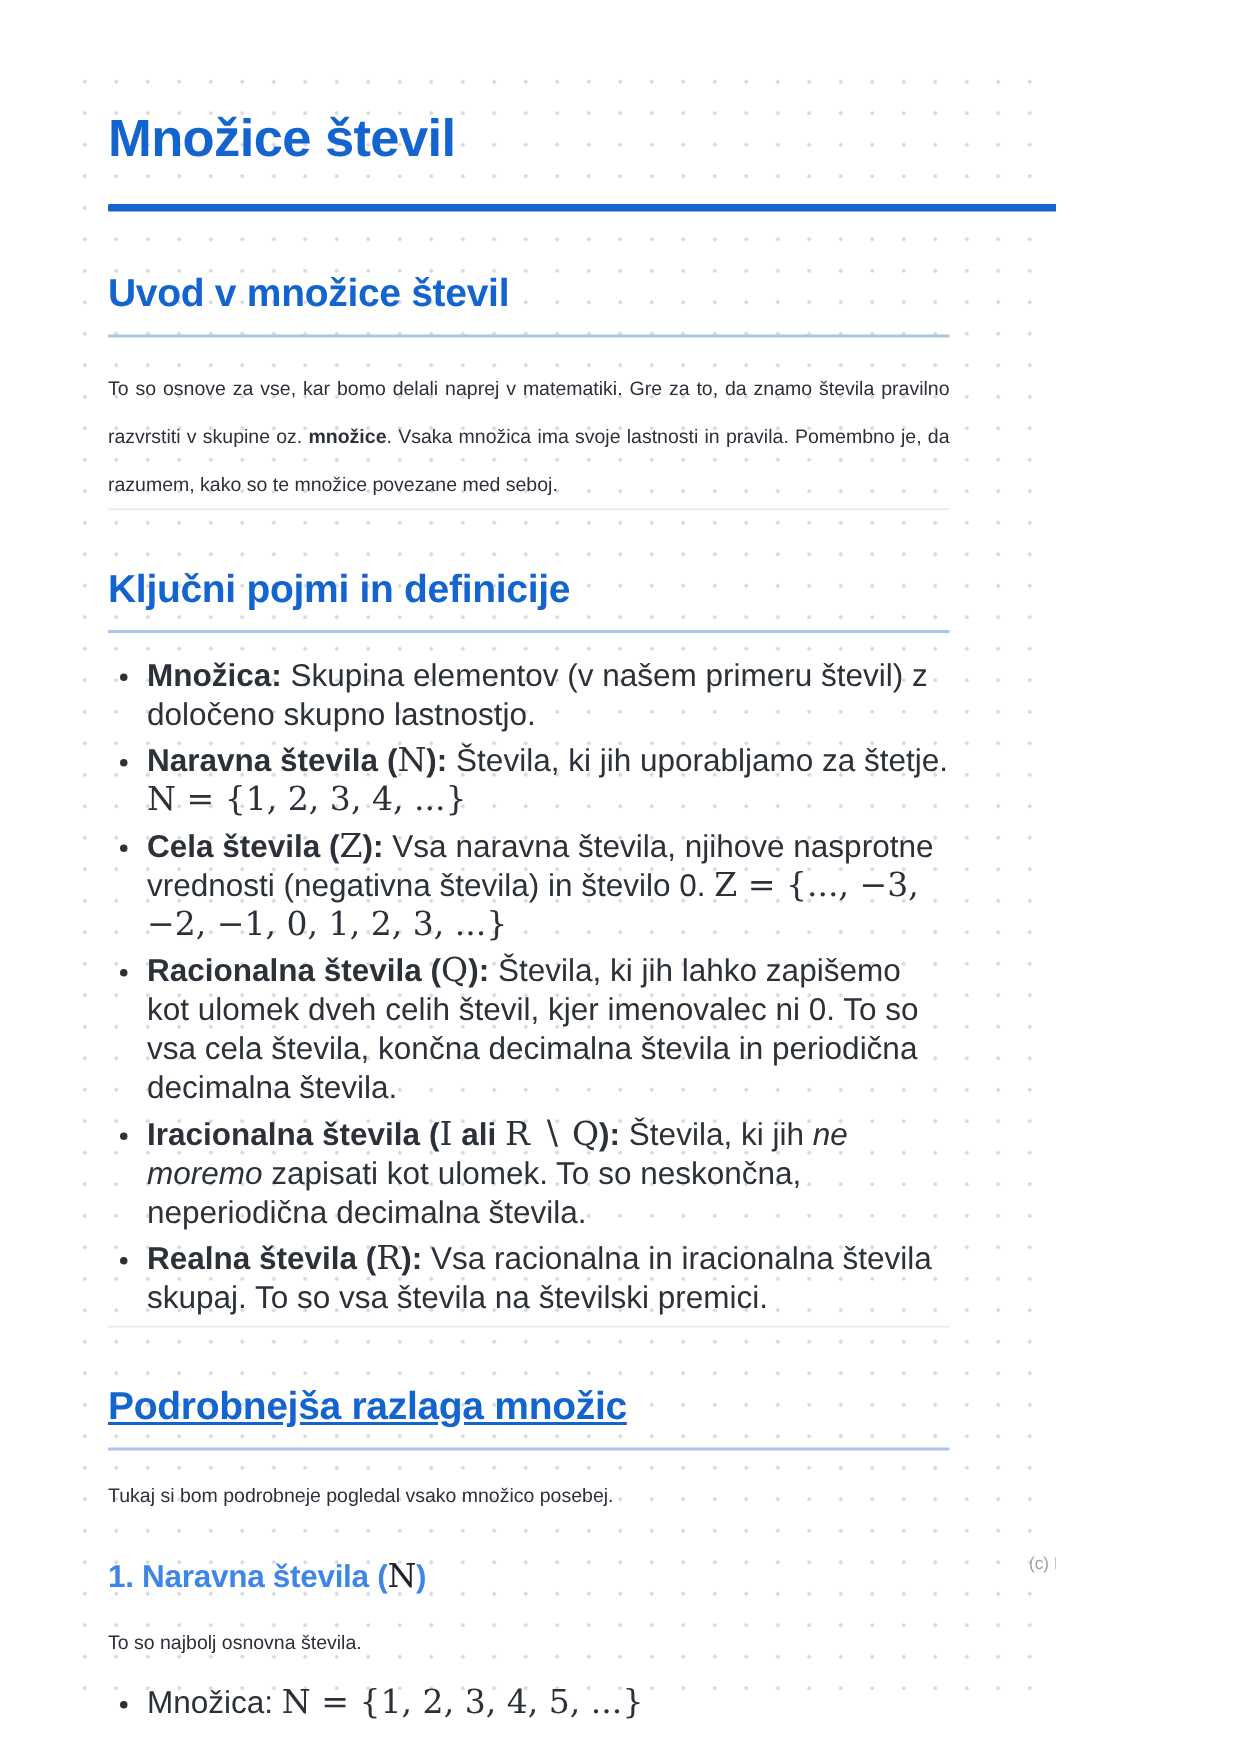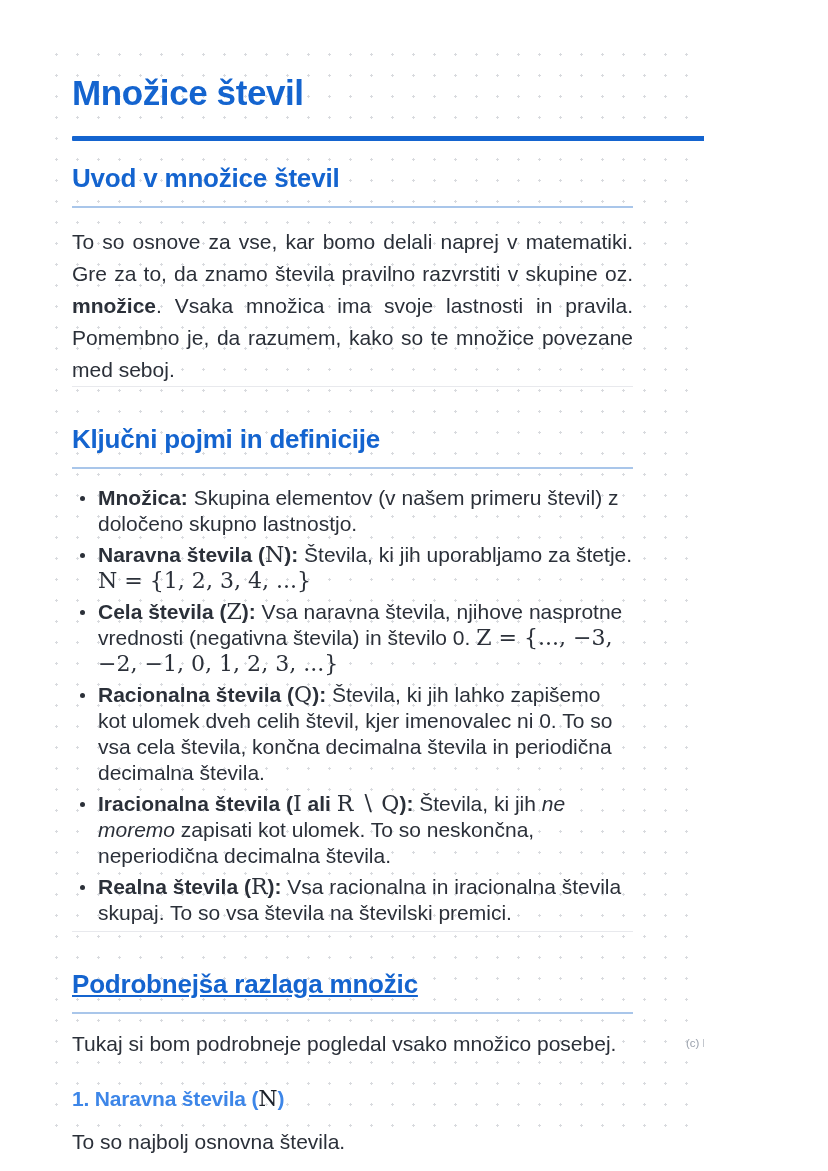--- a/index.html
+++ b/index.html
@@ -49,26 +49,26 @@
     background:var(--heading-blue);
     margin-top:24px;
   }
   h2{
     margin:0;
     font-size:26px;line-height:31px;
     font-weight:800;letter-spacing:-0.2px;
     color:var(--heading-blue);
   }
   .h2-rule{height:2px;background:var(--rule-light);margin-top:12px;}
-  .sec-intro h2{margin-top:22px;}
+  .sec-intro h2{margin-top:39px;}
   .sec-key h2{margin-top:37px;}
   .sec-detail h2{margin-top:37px;text-decoration:underline;}
   p{
     margin:0;
-    font-size:21px;line-height:32px;
+    font-size:13px;line-height:32px;
     color:var(--body-text);
   }
   .p-justify{text-align:justify;margin-top:18px;}
   .p-lead{margin-top:14px;}
   hr.divider{
     border:none;height:1px;width:561px;
     background:var(--divider);
     margin:0;
   }
   .divider-1{margin-top:6px;}

